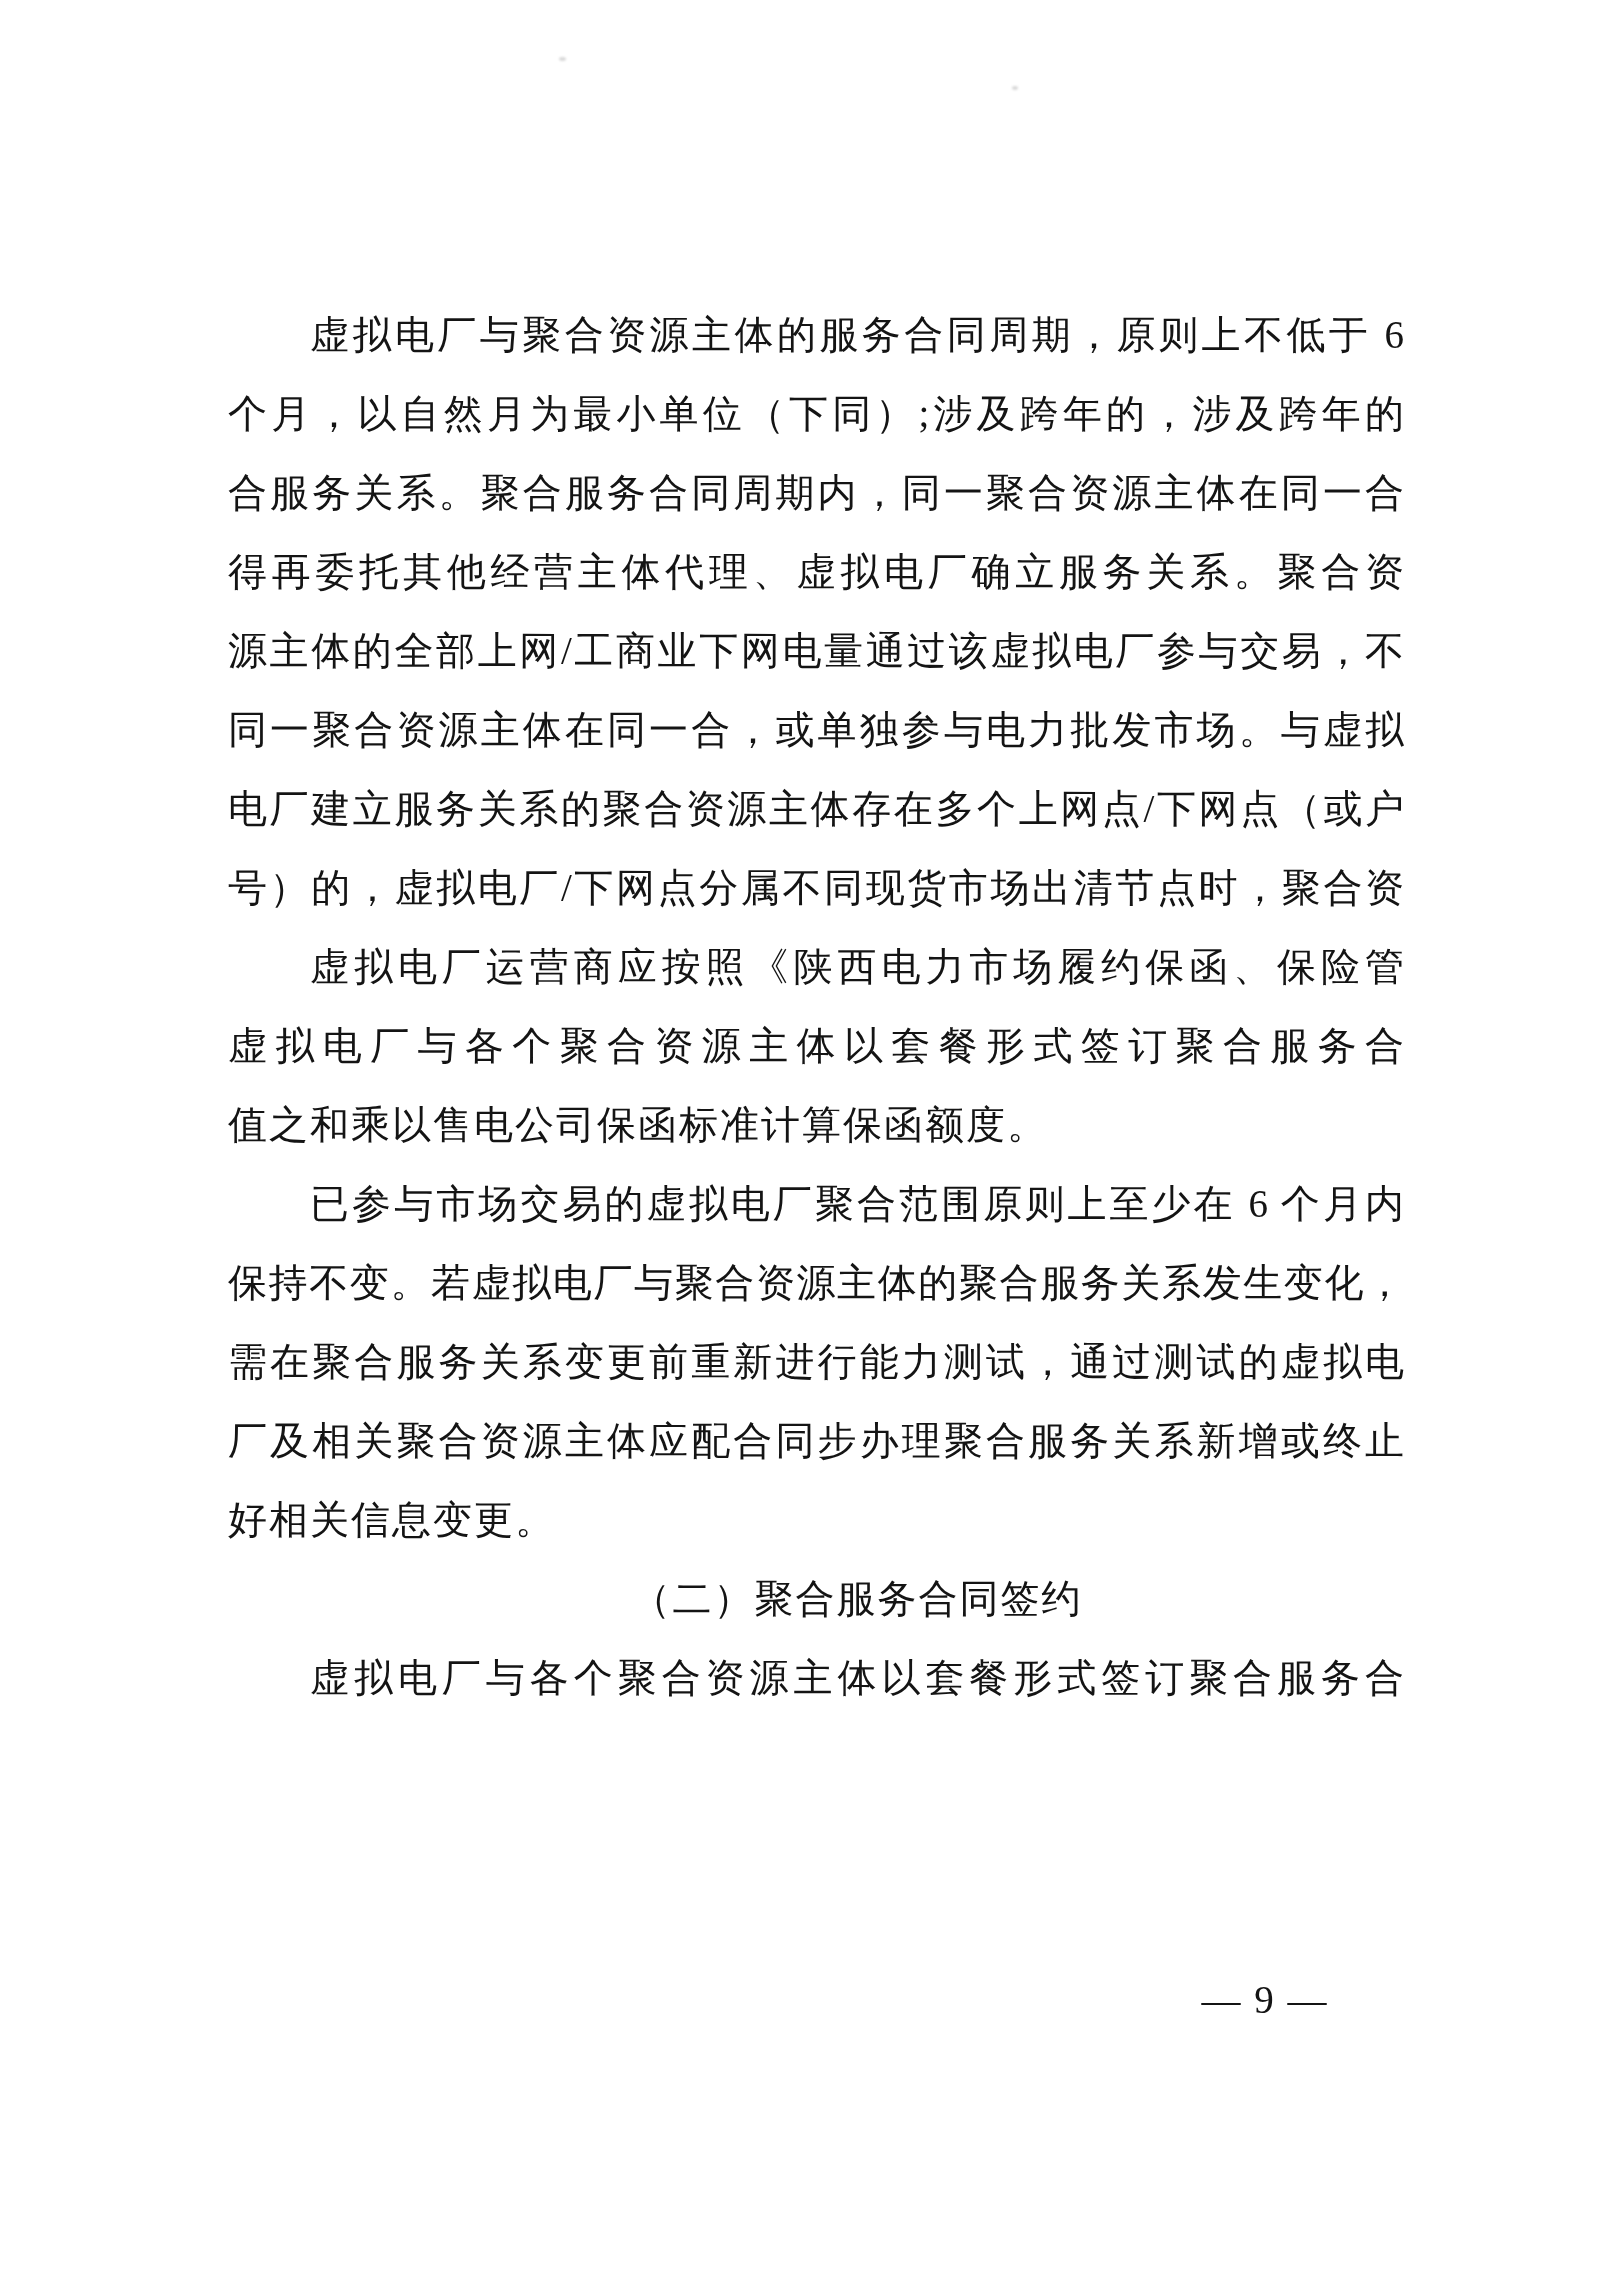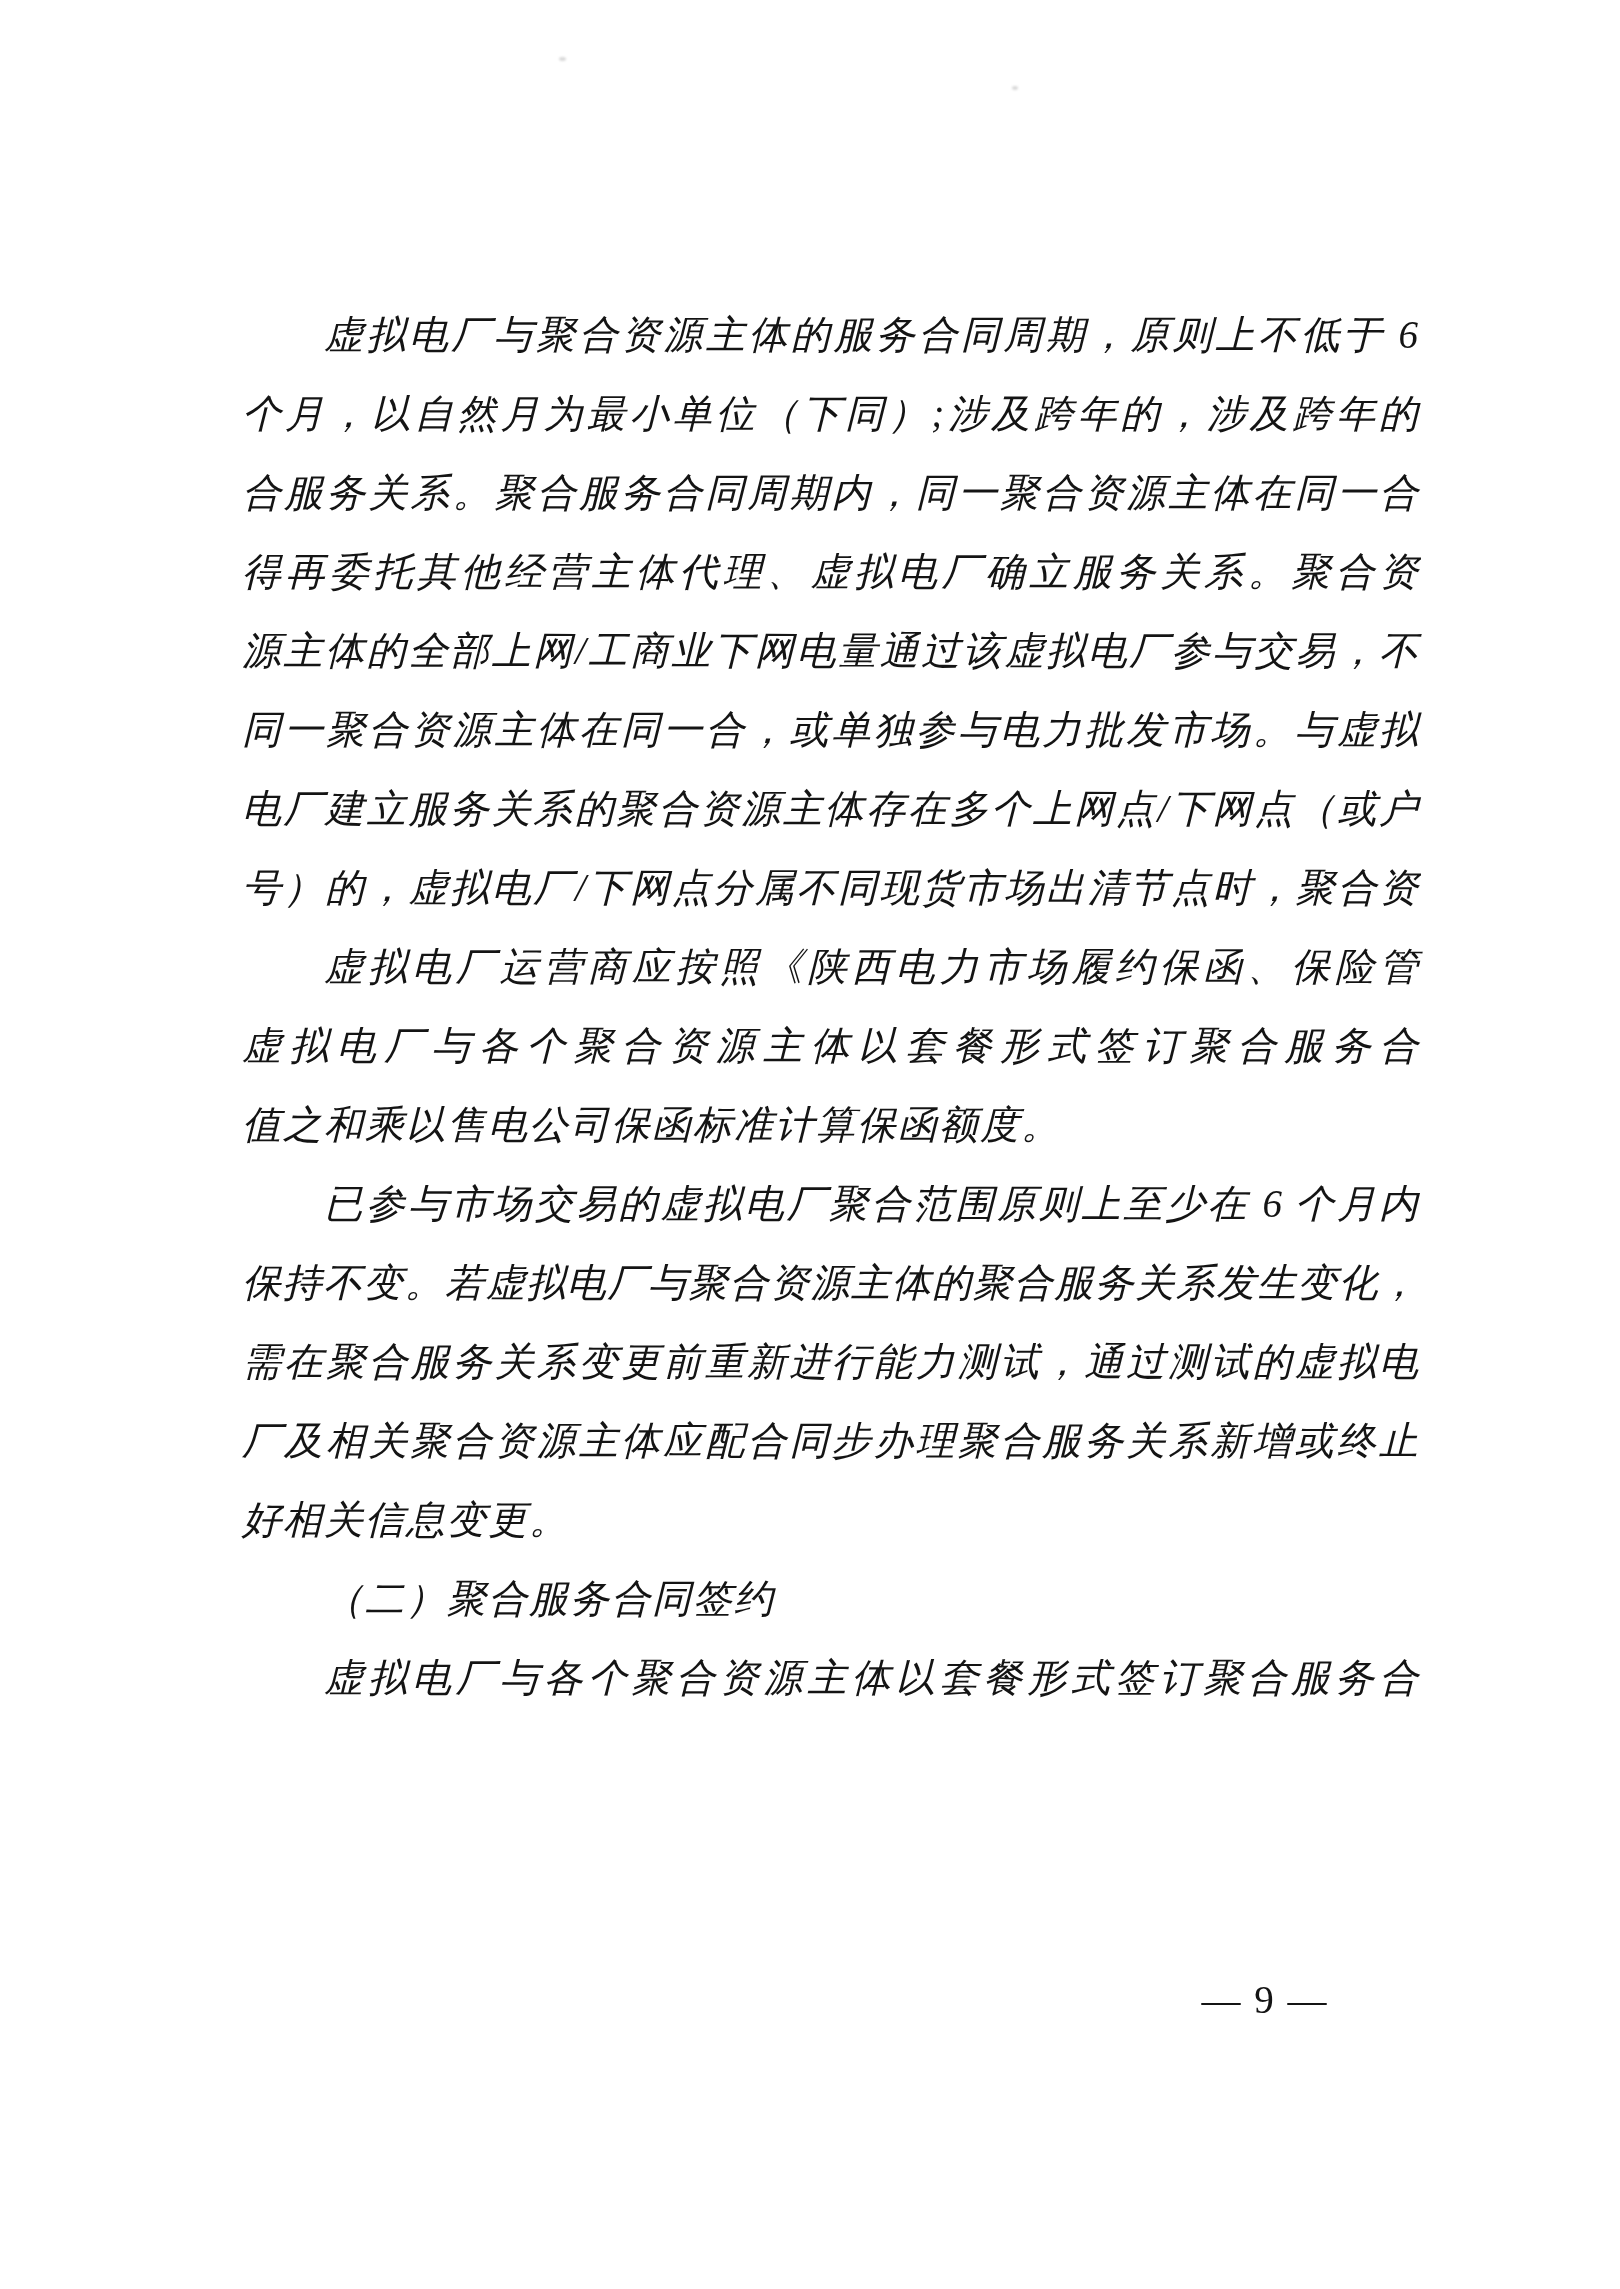--- a/index.html
+++ b/index.html
@@ -11,43 +11,43 @@
     position: relative;
     width: 1620px;
     height: 2290px;
     background: #ffffff;
     overflow: hidden;
     font-family: "Liberation Serif", "DejaVu Serif", serif;
     color: #141414;
   }
   .text-block {
     position: absolute;
-    left: 242px;
+    left: 228px;
     top: 295px;
     width: 1176px;
-    font-style: italic;
   }
   .line {
     height: 79px;
     line-height: 79px;
     font-size: 39px;
     letter-spacing: 2px;
     white-space: nowrap;
     text-align: left;
   }
   .line.justify {
     white-space: normal;
     letter-spacing: normal;
     text-align: justify;
     text-align-last: justify;
     text-justify: inter-character;
   }
   .line.indent {
     padding-left: 82px;
     box-sizing: border-box;
+    text-align: center;
   }
   .page-number {
     position: absolute;
     left: 1157px;
     top: 1960px;
     width: 216px;
     height: 79px;
     line-height: 79px;
     font-size: 39px;
     text-align: center;

